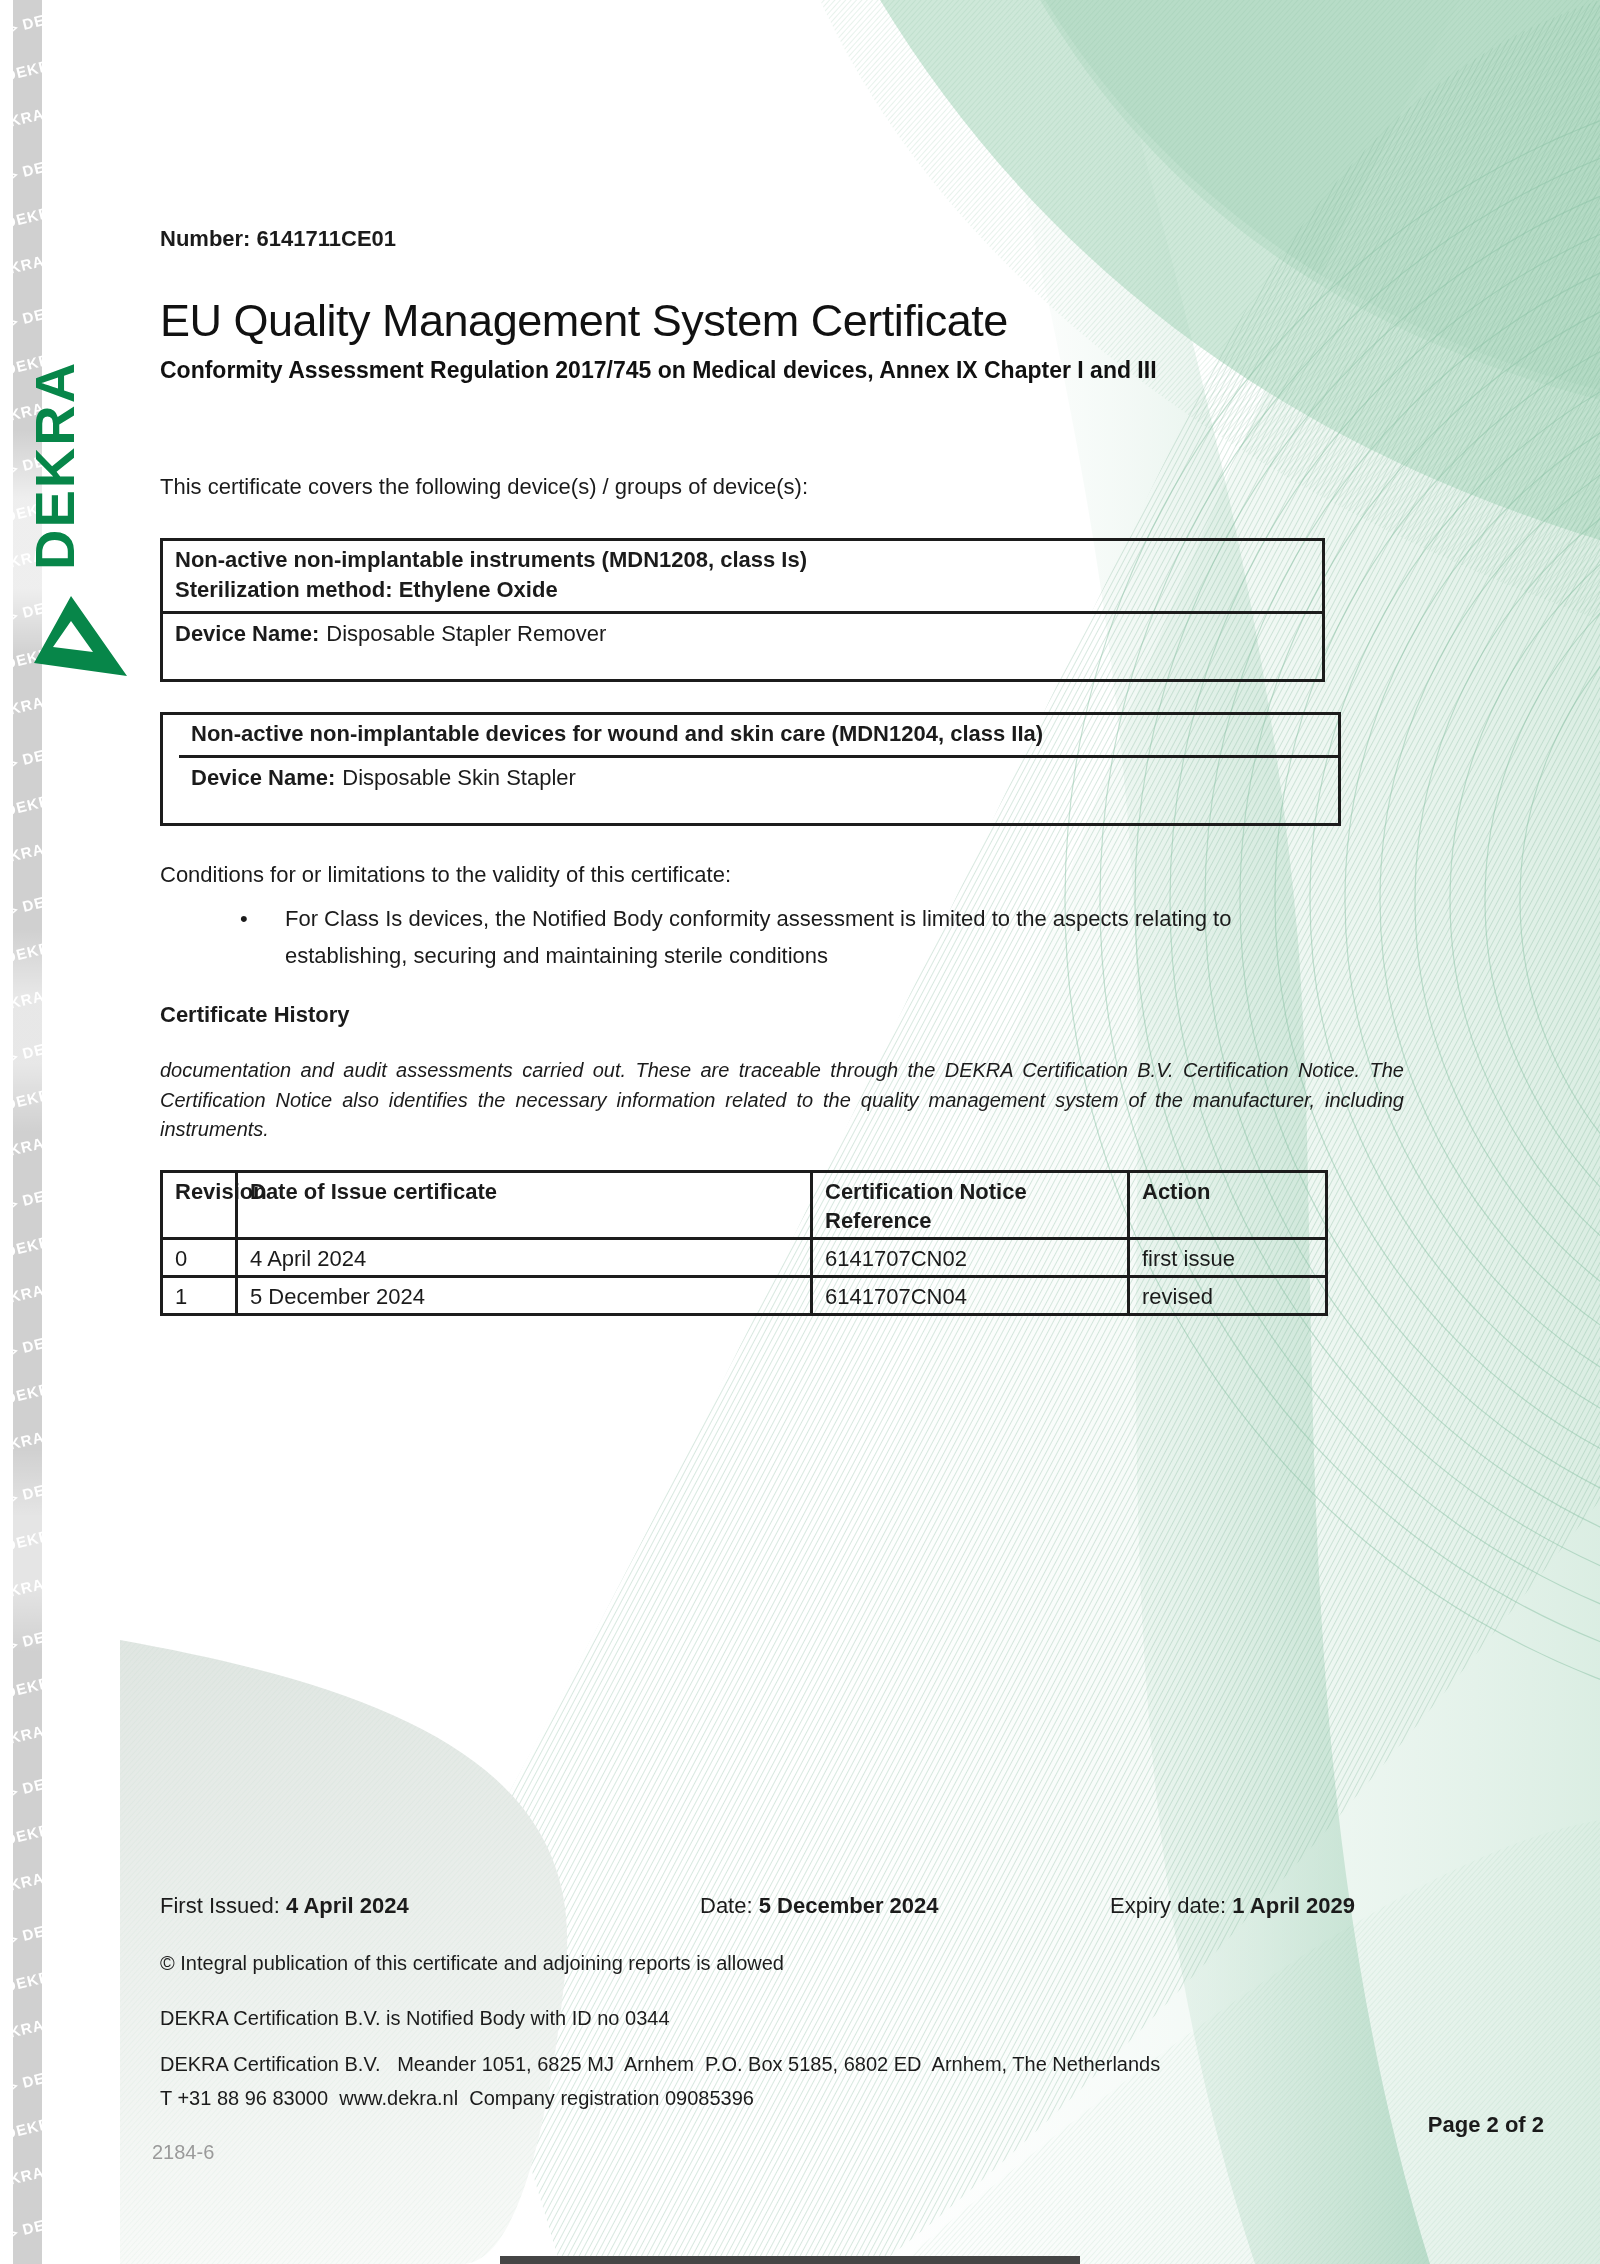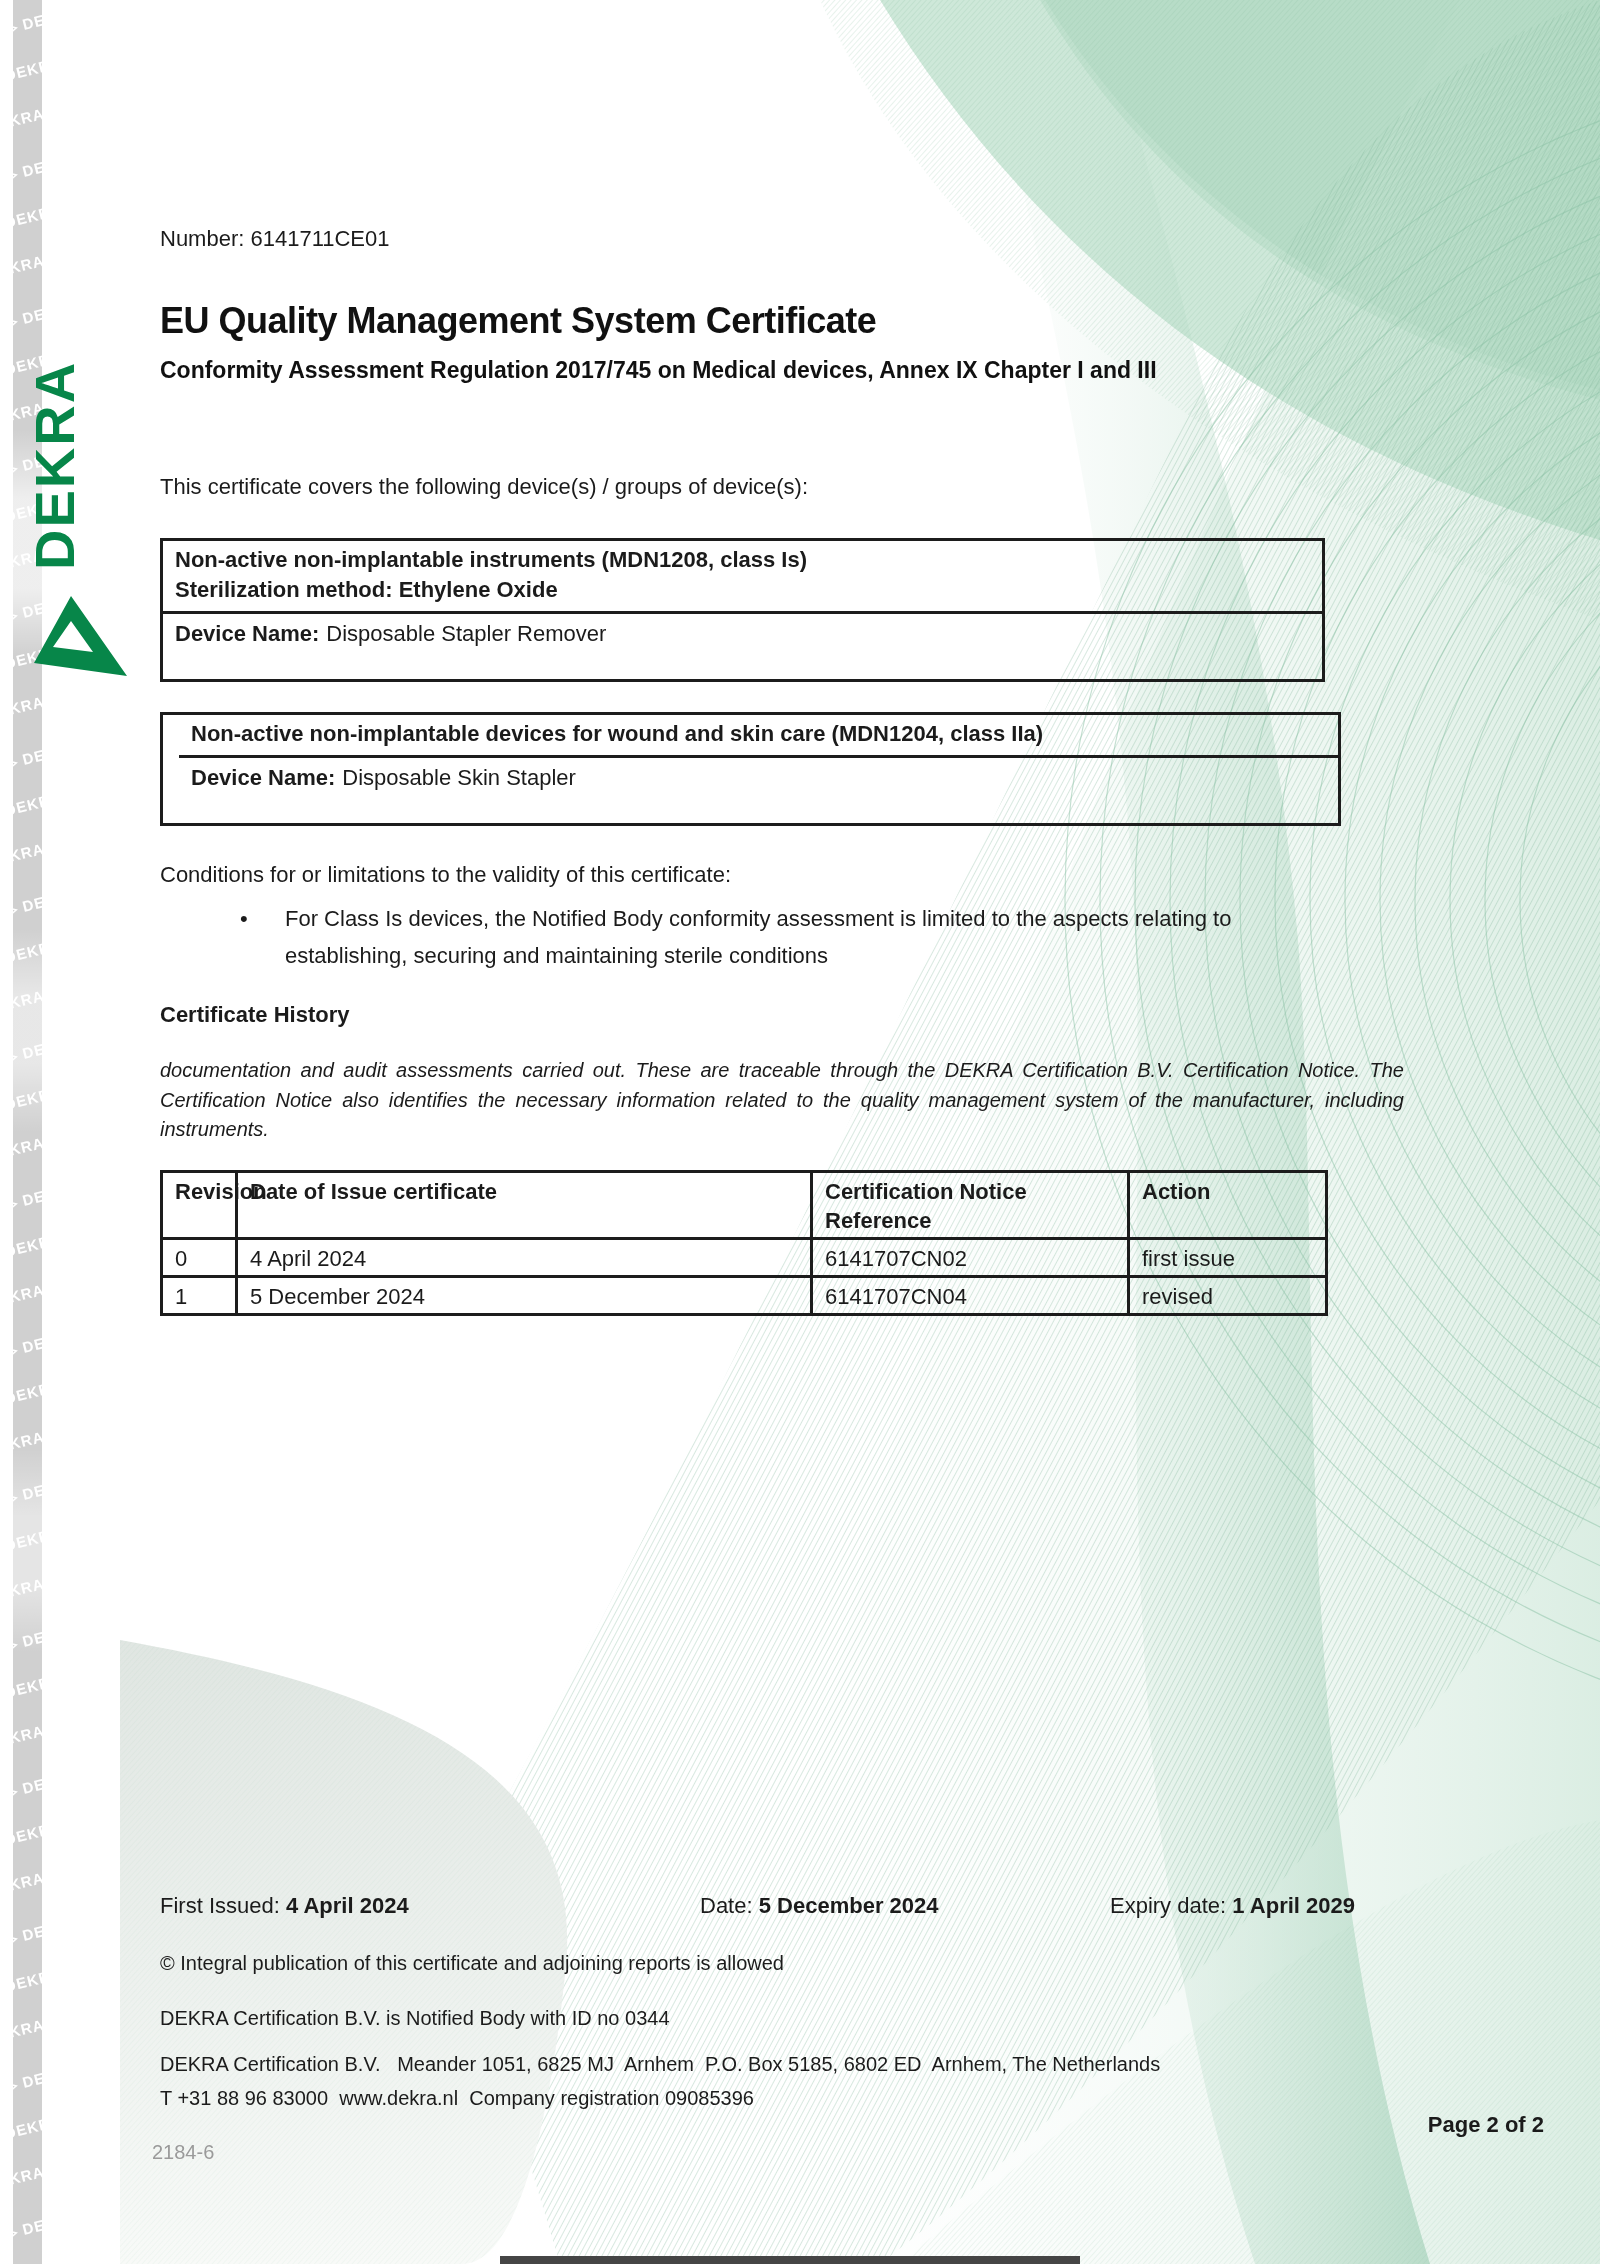--- a/index.html
+++ b/index.html
@@ -18,22 +18,22 @@
         rgba(255,255,255,0) 41%,rgba(255,255,255,.5) 44%,rgba(255,255,255,.5) 47%,rgba(255,255,255,0) 50%,
         rgba(255,255,255,0) 64%,rgba(255,255,255,.45) 67%,rgba(255,255,255,.45) 70%,rgba(255,255,255,0) 73%,
         rgba(255,255,255,0) 100%);}
   
   .logo-text{position:absolute;left:22px;top:570px;width:230px;font-weight:bold;font-size:56px;
              letter-spacing:2px;color:#078649;transform:rotate(-90deg);transform-origin:0 0;
              z-index:2;white-space:nowrap;}
   .logo-mark{position:absolute;left:30px;top:592px;z-index:2;}
   
   .content{position:absolute;left:160px;top:0;width:1244px;z-index:2;}
-  .number{margin-top:226px;font-size:22px;font-weight:normal;line-height:26px;}
-  h1{margin:44px 0 0 0;font-size:36px;line-height:50px;font-weight:bold;letter-spacing:-0.5px;color:#111;}
+  .number{margin-top:226px;font-size:22px;font-weight:bold;line-height:26px;}
+  h1{margin:44px 0 0 0;font-size:45px;line-height:50px;font-weight:normal;letter-spacing:-0.5px;color:#111;}
   h2{margin:10px 0 0 0;font-size:23px;line-height:28px;font-weight:bold;color:#111;}
   .covers{margin:90px 0 0 0;font-size:22px;line-height:26px;}
   .device-box{margin-top:38px;width:1159px;border:3px solid #1c1c1c;background:transparent;}
   .device-box.second{margin-top:30px;padding-left:16px;}
   .box-head{border-bottom:3px solid #1c1c1c;padding:4px 12px 6px 12px;font-weight:bold;
             font-size:22px;line-height:30px;}
   .box-body{padding:5px 12px 30px 12px;font-size:22px;line-height:30px;}
   .box-body .lbl{font-weight:bold;margin-right:7px;}
   .cond-intro{margin:36px 0 0 0;font-size:22px;line-height:26px;}
   .bullet-row{margin-top:12px;display:flex;}

